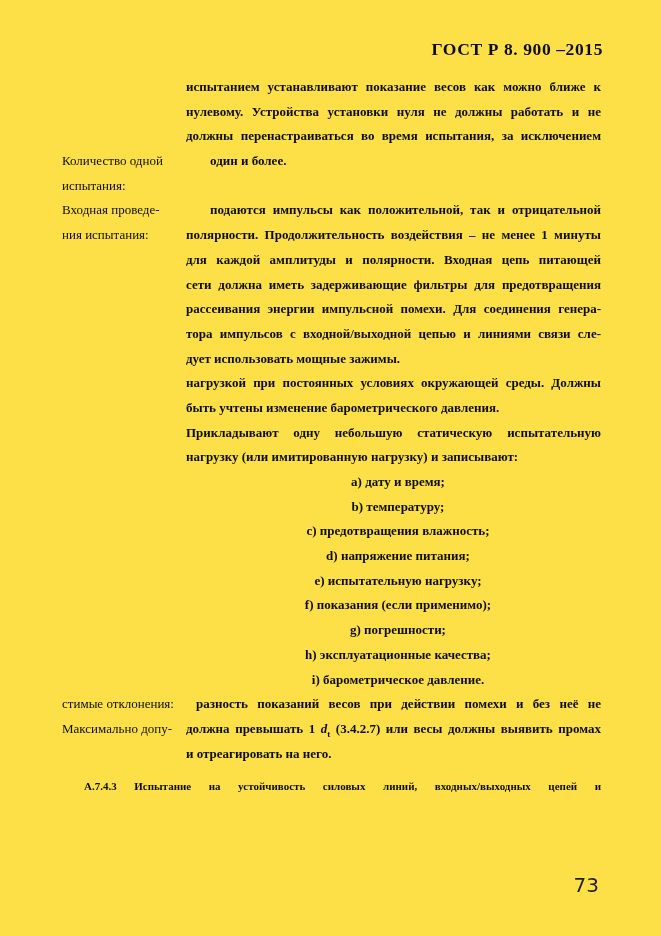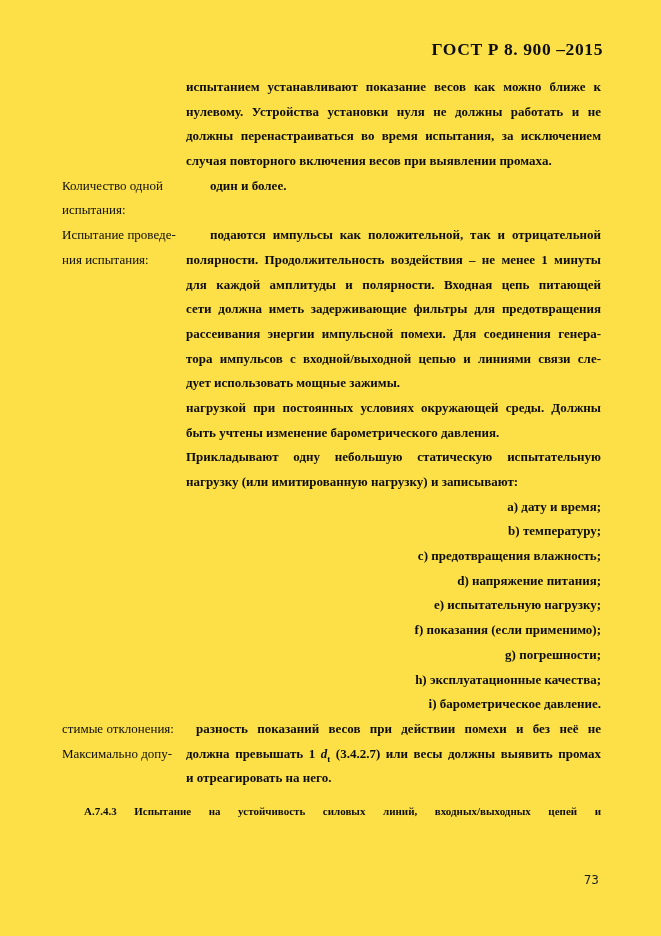--- a/index.html
+++ b/index.html
@@ -38,21 +38,21 @@
     overflow: hidden;
     text-align: justify;
     text-align-last: justify;
   }
   .tline.last { text-align-last: left; }
   .tline.first { text-indent: 24px; }
   .list-line {
     line-height: 24.7px;
     height: 24.7px;
     padding-left: 9px;
-    text-align: right;
+    text-align: center;
   }
   .plain-value {
     line-height: 24.7px;
     height: 24.7px;
     text-indent: 24px;
     text-align: left;
   }
   .mdl-first { text-indent: 10px; }
   .dsym { font-style: italic; }
   .dsub { font-size: 9px; vertical-align: sub; line-height: 0; }
@@ -65,56 +65,55 @@
     text-align: justify;
     text-align-last: justify;
     text-indent: 22px;
     overflow: hidden;
   }
   .page-number {
     position: absolute;
     top: 873px;
     right: 62px;
     font-family: "DejaVu Sans", "Liberation Sans", sans-serif;
-    font-size: 12px;
+    font-size: 20px;
     color: #1e1e1e;
   }
 </style>
 </head>
 <body>
 
 <div class="page">
 
   <div class="header-title">ГОСТ Р 8. 900 –2015</div>
 
   <div class="content">
 
     <div class="row">
       <div class="label-col"></div>
       <div class="value-col">
           <div class="tline">испытанием устанавливают показание весов как можно ближе к</div>
           <div class="tline">нулевому. Устройства установки нуля не должны работать и не</div>
           <div class="tline">должны перенастраиваться во время испытания, за исключением</div>
-          <div class="tline last">случая повторного включения весов при выявлении промаха.</div>
         </div>
     </div>
 
     <div class="row">
       <div class="label-col">
         <div class="label-line">Количество одной</div>
         <div class="label-line">испытания:</div>
       </div>
       <div class="value-col">
         <div class="plain-value">один и более.</div>
       </div>
     </div>
 
     <div class="row">
       <div class="label-col">
-        <div class="label-line">Испытание проведе-</div>
+        <div class="label-line">Входная проведе-</div>
         <div class="label-line">ния испытания:</div>
       </div>
       <div class="value-col">
         <div>
             <div class="tline first">подаются импульсы как положительной, так и отрицательной</div>
             <div class="tline">полярности. Продолжительность воздействия – не менее 1 минуты</div>
             <div class="tline">для каждой амплитуды и полярности. Входная цепь питающей</div>
             <div class="tline">сети должна иметь задерживающие фильтры для предотвращения</div>
             <div class="tline">рассеивания энергии импульсной помехи. Для соединения генера-</div>
             <div class="tline">тора импульсов с входной/выходной цепью и линиями связи сле-</div>

